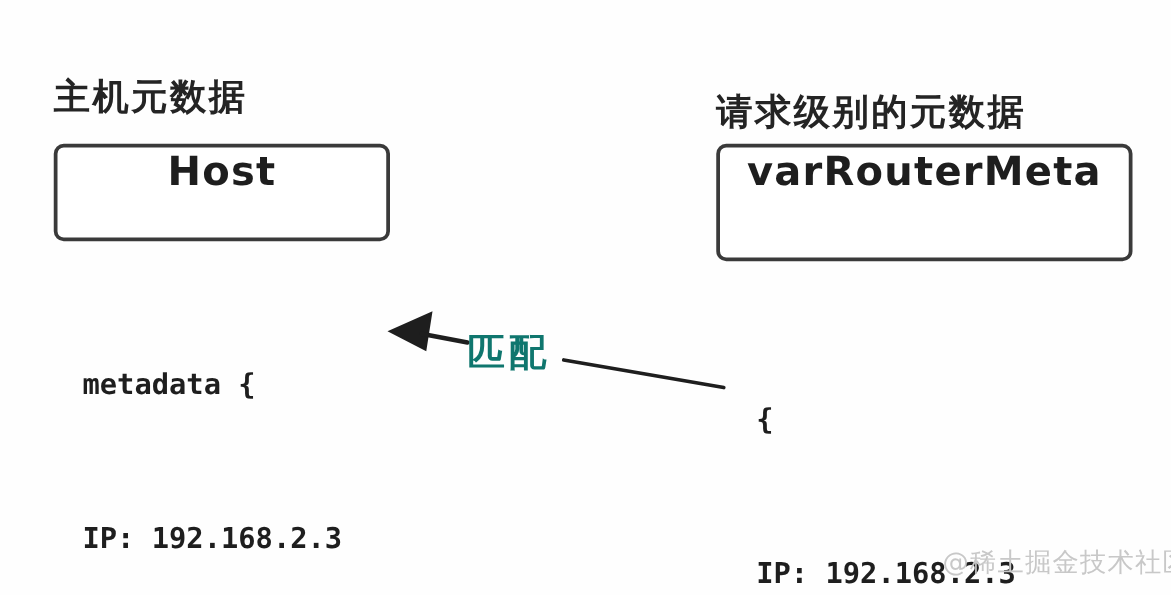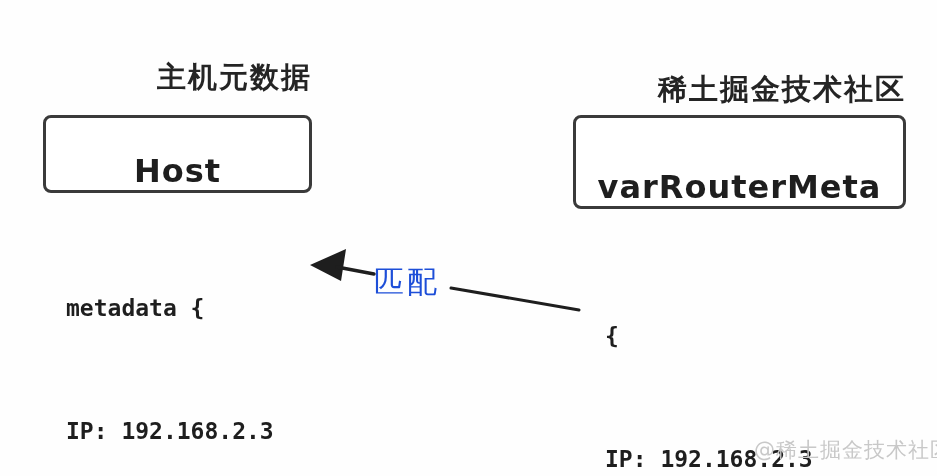--- a/index.html
+++ b/index.html
@@ -7,35 +7,35 @@
     position: relative;
     width: 937px;
     height: 476px;
     background: #fefefe;
     overflow: hidden;
     font-family: "DejaVu Sans", sans-serif;
     color: #242424;
   }
   .panel-title {
     position: absolute;
-    text-align: right;
+    text-align: left;
     font-size: 29px;
     font-weight: 600;
     letter-spacing: 2px;
     color: #242424;
     white-space: nowrap;
   }
   .node-box {
     position: absolute;
     box-sizing: border-box;
     border: 3px solid #3a3a3a;
     border-radius: 8px;
     background: #ffffff;
     display: flex;
-    align-items: flex-end;
+    align-items: flex-start;
     justify-content: center;
   }
   .box-label {
     font-size: 32px;
     font-weight: 600;
     color: #1e1e1e;
     letter-spacing: 1px;
   }
   .code-block {
     position: absolute;
@@ -52,23 +52,23 @@
     position: absolute;
     left: 0; top: 0;
     width: 937px; height: 476px;
     pointer-events: none;
   }
   .match-label {
     position: absolute;
     left: 374px;
     top: 262px;
     font-size: 30px;
-    font-weight: 400;
+    font-weight: 700;
     letter-spacing: 3px;
-    color: #1d4ed8;
+    color: #0f766e;
   }
   .watermark {
     position: absolute;
     left: 754px;
     top: 436px;
     font-size: 21px;
     color: #c8c8c8;
     letter-spacing: 1px;
     white-space: nowrap;
   }
@@ -86,21 +86,21 @@
 
   <div class="code-block" style="left:58px; top:206px;">
     <div class="code-line indent">metadata {</div>
     <div class="code-line indent">IP: 192.168.2.3</div>
     
     
     
     
   </div>
 
-  <div class="panel-title" style="left:573px; top:70px; width:333px;">稀土掘金技术社区</div>
+  <div class="panel-title" style="left:573px; top:70px; width:333px;">请求级别的元数据</div>
 
   <div class="node-box" style="left:573px; top:115px; width:333px; height:94px;">
     <span class="box-label">varRouterMeta</span>
   </div>
 
   <div class="code-block" style="left:605px; top:234px;">
     <div class="code-line">{</div>
     <div class="code-line">IP: 192.168.2.3</div>
     
   </div>

